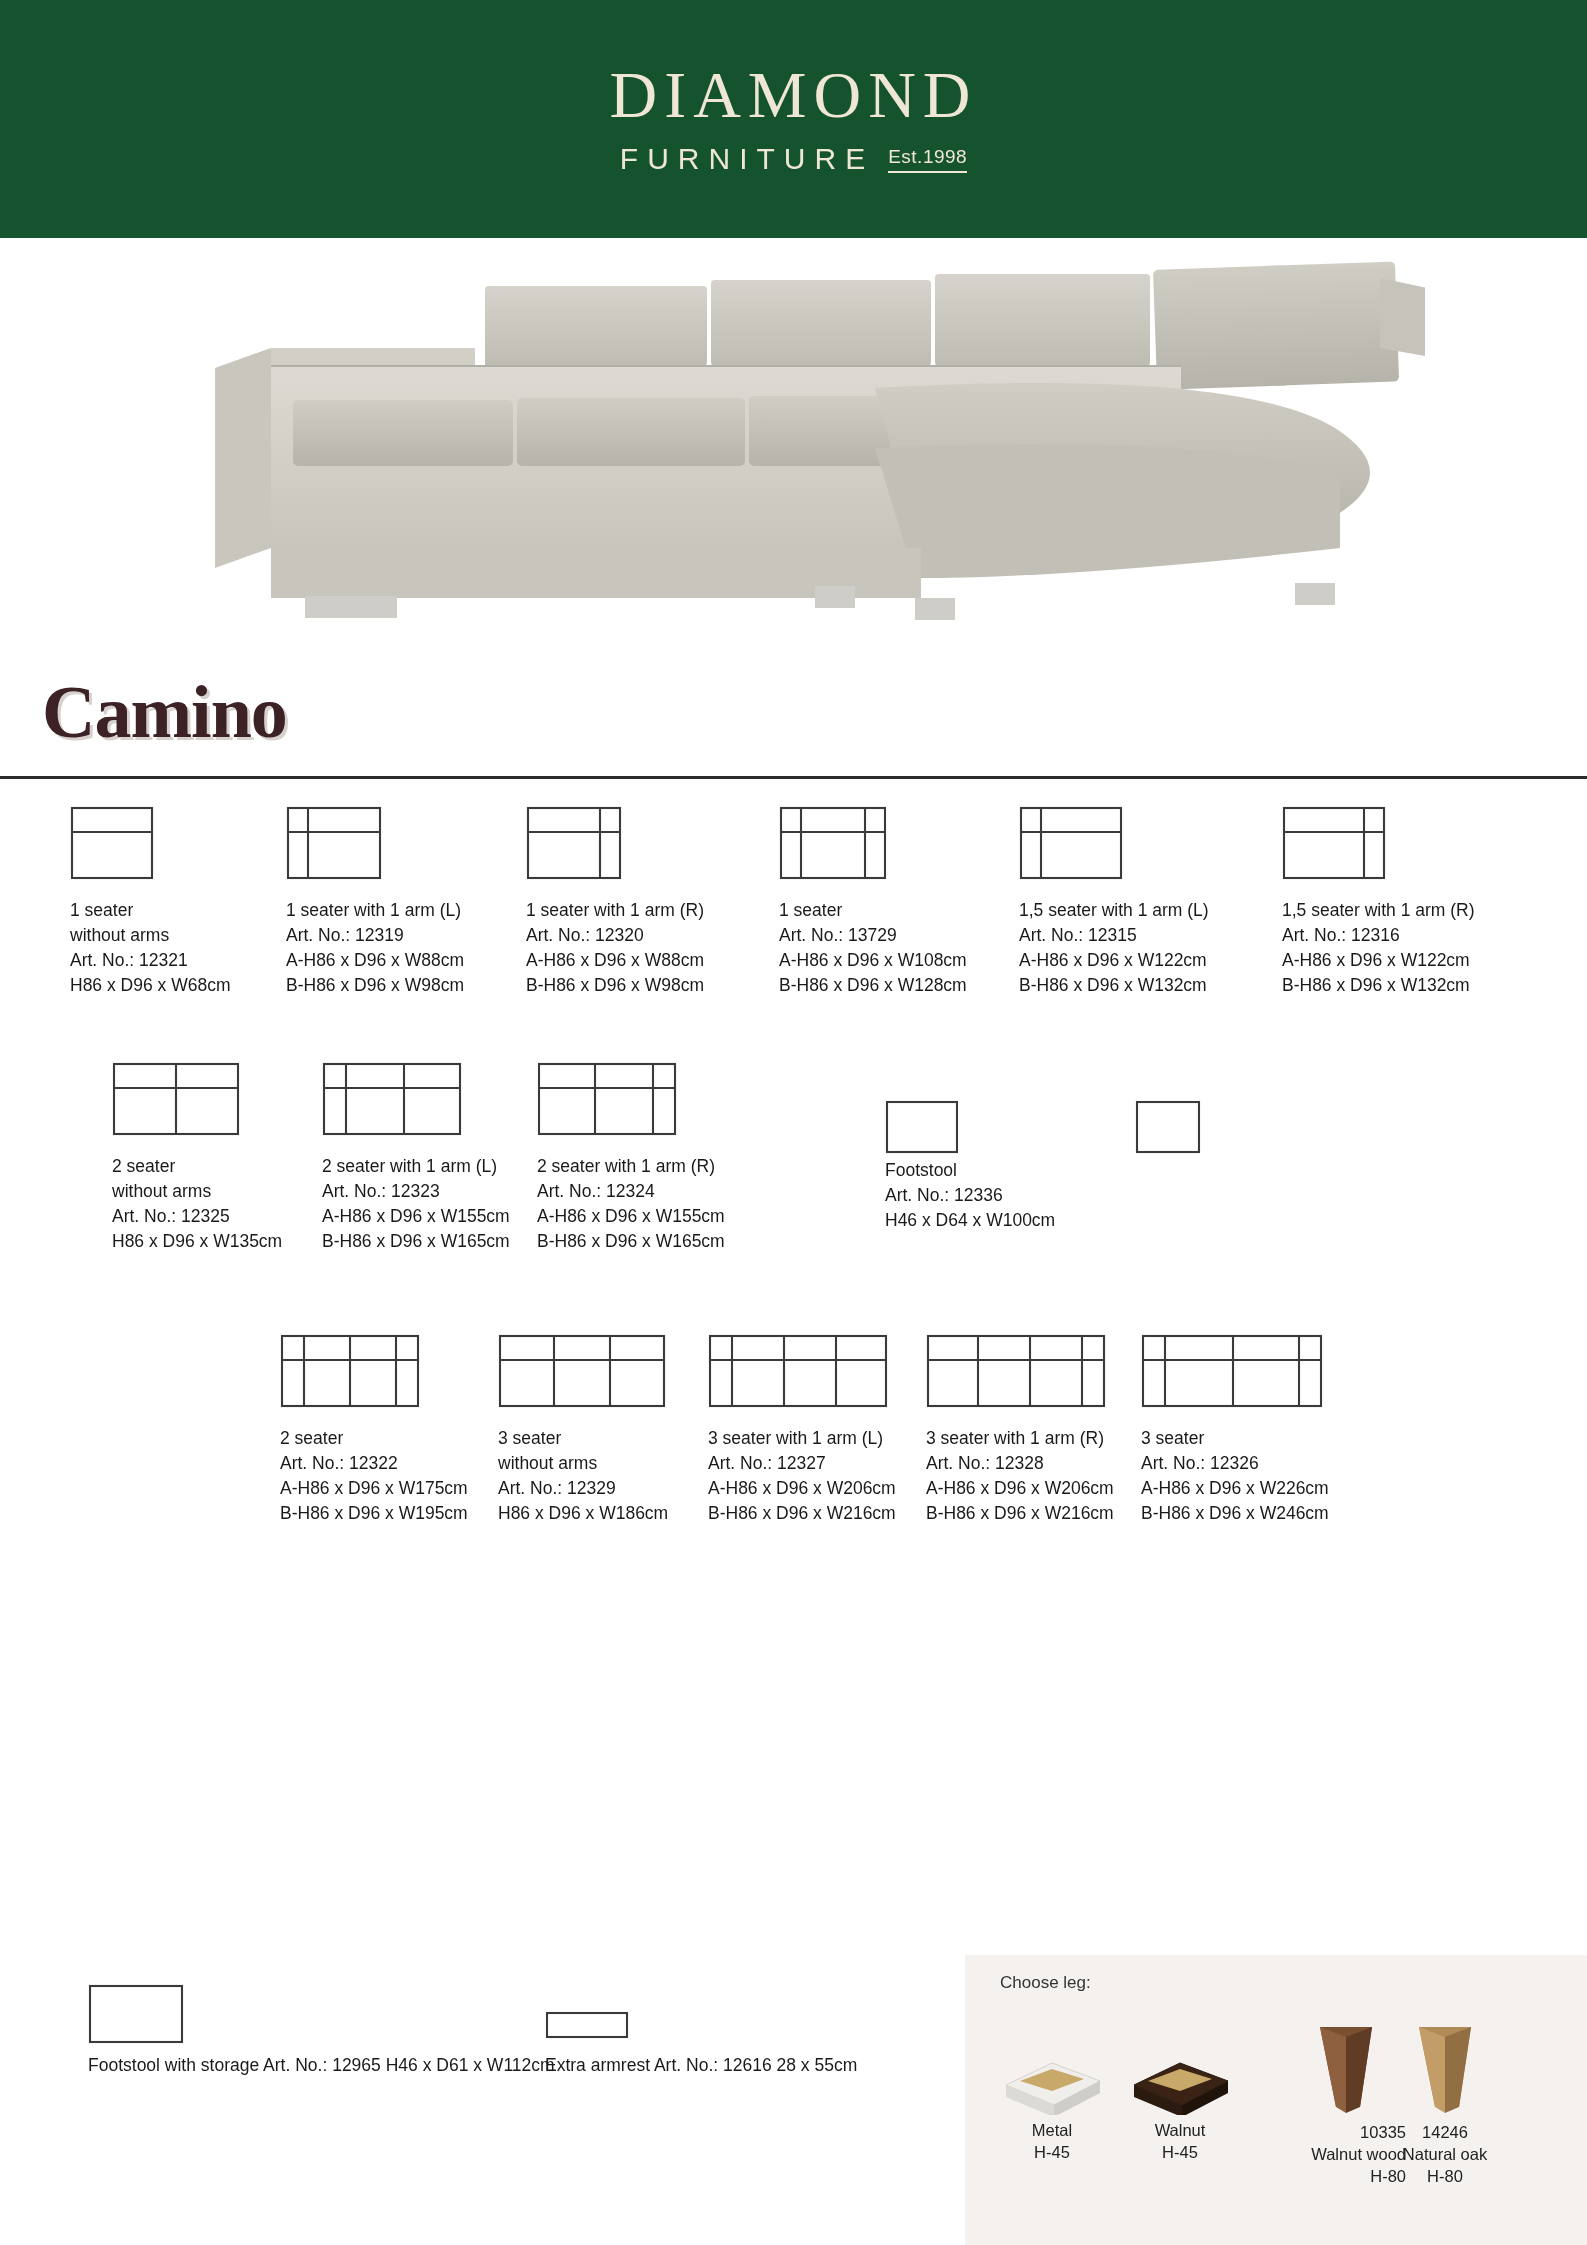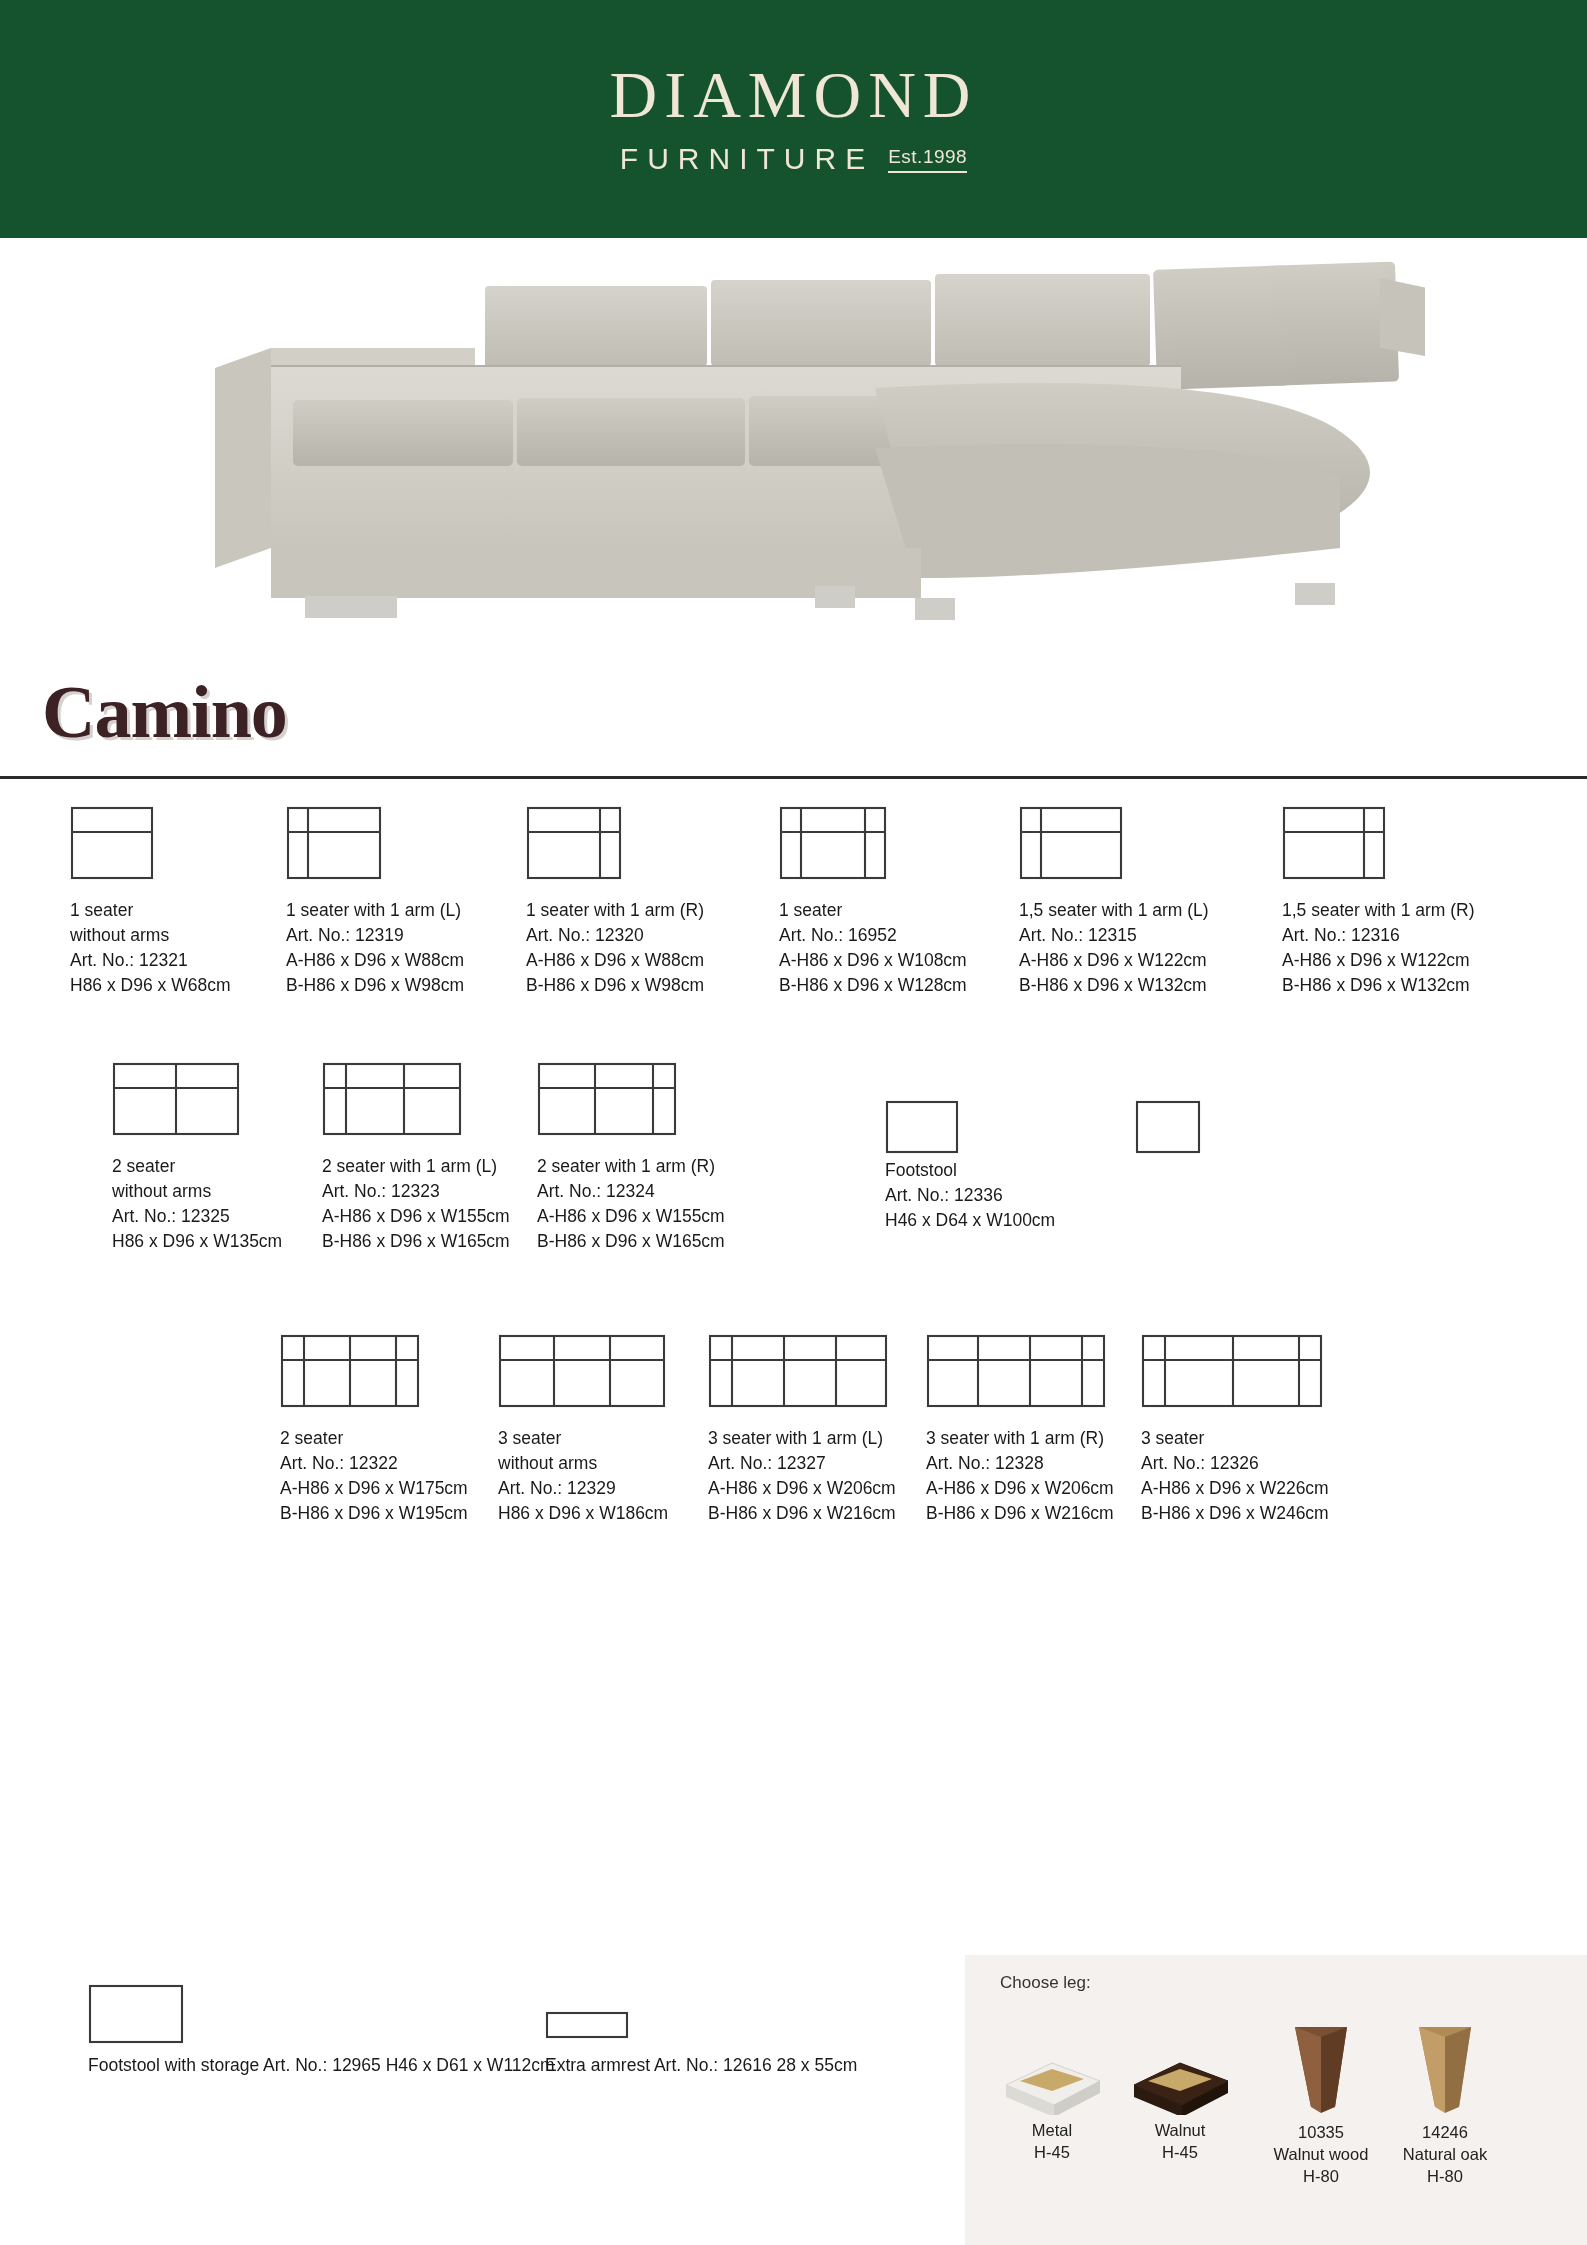--- a/index.html
+++ b/index.html
@@ -290,21 +290,21 @@
       <div class="thumb">
         <svg width="108" height="74" viewBox="0 0 108 74">
             <rect class="d-line" x="2" y="2" width="104" height="70"></rect>
             <line class="d-line" x1="2" y1="26" x2="106" y2="26"></line>
             <line class="d-line" x1="22" y1="2" x2="22" y2="72"></line>
             <line class="d-line" x1="86" y1="2" x2="86" y2="72"></line>
           </svg>
       </div>
       <div class="caption">
         <span class="line">1 seater</span>
-        <span class="line">Art. No.: 16952</span>
+        <span class="line">Art. No.: 13729</span>
         <span class="line">A-H86 x D96 x W108cm</span>
         <span class="line">B-H86 x D96 x W128cm</span>
       </div>
     </div>
 
     <div class="item" style="width:263px;">
       <div class="thumb">
         <svg width="104" height="74" viewBox="0 0 104 74">
             <rect class="d-line" x="2" y="2" width="100" height="70"></rect>
             <line class="d-line" x1="2" y1="26" x2="102" y2="26"></line>
@@ -551,21 +551,21 @@
     <svg width="120" height="70" viewBox="0 0 120 70">
       <polygon points="14,40 60,18 108,36 62,60" fill="#3a2314" stroke="#2a190e"></polygon>
       <polygon points="28,36 60,24 92,34 60,46" fill="#c9a96a"></polygon>
       <polygon points="14,40 14,52 62,72 62,60" fill="#2b1a0f"></polygon>
       <polygon points="108,36 108,48 62,72 62,60" fill="#20130a"></polygon>
     </svg>
     <div class="leg-label">Walnut</div>
     <div class="leg-label">H-45</div>
   </div>
 
-  <div class="leg" style="left:281px; top:58px;">
+  <div class="leg" style="left:291px; top:58px;text-align:right;">
     <svg width="120" height="104" viewBox="0 0 120 104">
       <polygon points="34,14 86,14 74,94 50,94" fill="#7a5033"></polygon>
       <polygon points="34,14 60,24 60,100 50,94" fill="#8e6040"></polygon>
       <polygon points="86,14 60,24 60,100 74,94" fill="#603c24"></polygon>
     </svg>
     <div class="leg-code">10335</div>
     <div class="leg-label">Walnut wood</div>
     <div class="leg-label">H-80</div>
   </div>
 

